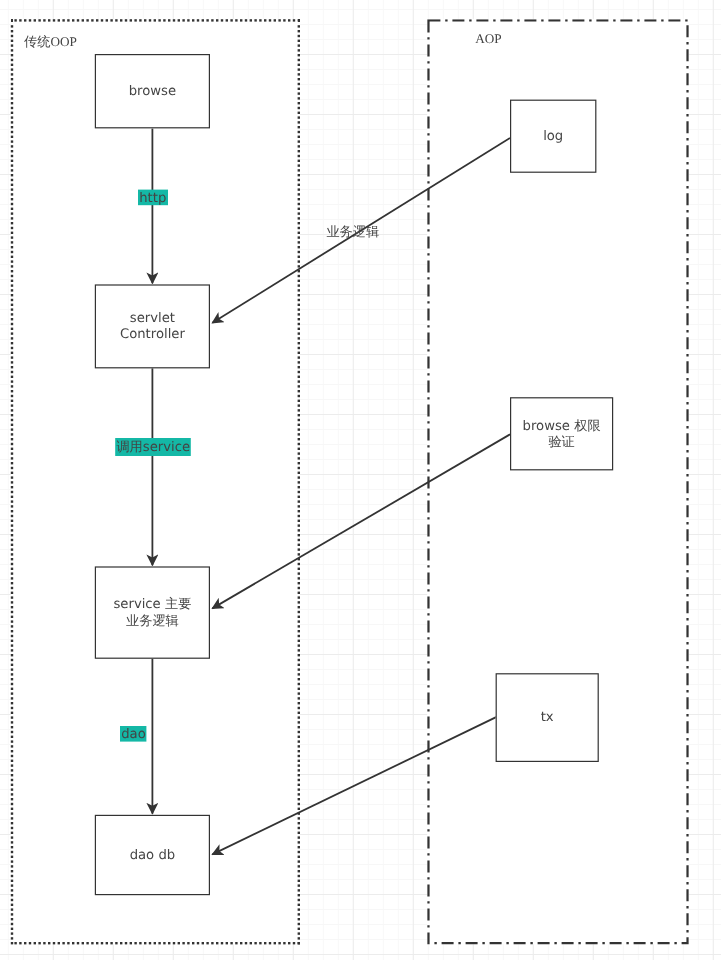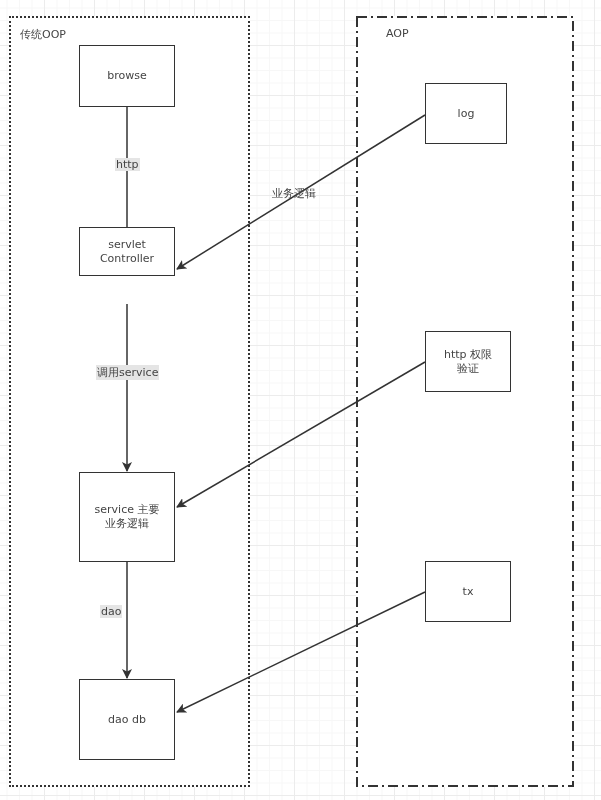--- a/index.html
+++ b/index.html
@@ -14,40 +14,40 @@
     background-size: 50px 50px, 50px 50px, 12.5px 12.5px, 12.5px 12.5px;
     background-position: -6px -5px, -6px -5px, -6px -5px, -6px -5px;
     font-family: "DejaVu Sans", "Liberation Sans", sans-serif;
     color:#333;
   }
   .container {
     position:absolute; background:#fff;
   }
   .oop { left:9px; top:16px; width:241px; height:771px; border:2px dotted #333; box-sizing:border-box; }
   .aop { left:356px; top:16px; width:218px; height:771px; box-sizing:border-box; }
-  .ctitle { position:absolute; font-size:11px; color:#444; }
+  .ctitle { position:absolute; font-size:11px; color:#444;font-family:Liberation Serif, serif; }
   .node {
     position:absolute; border:1.5px solid #333; background:#fff; box-sizing:border-box;
     display:flex; align-items:center; justify-content:center; text-align:center;
     font-size:11px; color:#444; line-height:14px; white-space:pre-line;
   }
-  .elabel { position:absolute; font-size:11px; color:#444; background:#e5e5e5; padding:0 1px; white-space:nowrap; }
+  .elabel { position:absolute; font-size:11px; color:#444; background:#14b8a6; padding:0 1px; white-space:nowrap; }
   svg.overlay { position:absolute; left:0; top:0; }
 </style>
 </head>
 <body>
 
 <div class="container oop"></div>
 <div class="container aop">
   <svg width="218" height="771" style="position:absolute;left:0;top:0">
     <rect x="1" y="1" width="216" height="769" fill="none" stroke="#333" stroke-width="2" stroke-dasharray="10,4,2,4"></rect>
   </svg>
 </div>
 <div class="ctitle" style="left:20px;top:27px">传统OOP</div>
-<div class="ctitle" style="left:386px;top:27px">AOP</div>
+<div class="ctitle" style="left:396px;top:27px">AOP</div>
 
 <svg class="overlay" width="601" height="800">
   <defs>
     <marker id="arr" markerWidth="10" markerHeight="10" refX="9" refY="5" orient="auto" markerUnits="userSpaceOnUse">
       <path d="M0,0 L10,5 L0,10 L2.5,5 Z" fill="#333"></path>
     </marker>
   </defs>
   <line x1="127" y1="107" x2="127" y2="236" stroke="#333" stroke-width="1.5" marker-end="url(#arr)"></line>
   <line x1="127" y1="304" x2="127" y2="471" stroke="#333" stroke-width="1.5" marker-end="url(#arr)"></line>
   <line x1="127" y1="543" x2="127" y2="678" stroke="#333" stroke-width="1.5" marker-end="url(#arr)"></line>
@@ -55,21 +55,21 @@
   <line x1="425" y1="362" x2="177" y2="507" stroke="#333" stroke-width="1.5" marker-end="url(#arr)"></line>
   <line x1="425" y1="592" x2="177" y2="712" stroke="#333" stroke-width="1.5" marker-end="url(#arr)"></line>
 </svg>
 
 <div class="elabel" style="left:115px;top:158px">http</div>
 <div class="elabel" style="left:96px;top:365px">调用service</div>
 <div class="elabel" style="left:100px;top:605px">dao</div>
 <div class="elabel" style="left:271px;top:186px;background:transparent">业务逻辑</div>
 
 <div class="node" style="left:79px;top:45px;width:96px;height:62px">browse</div>
-<div class="node" style="left:79px;top:227px;width:96px;height:49px">servlet
+<div class="node" style="left:79px;top:237px;width:96px;height:70px">servlet
 Controller</div>
-<div class="node" style="left:79px;top:472px;width:96px;height:90px">service    主要
+<div class="node" style="left:79px;top:472px;width:96px;height:77px">service    主要
 业务逻辑</div>
-<div class="node" style="left:79px;top:679px;width:96px;height:81px">dao db</div>
-<div class="node" style="left:425px;top:83px;width:82px;height:61px">log</div>
-<div class="node" style="left:425px;top:331px;width:86px;height:61px">http 权限
+<div class="node" style="left:79px;top:679px;width:96px;height:67px">dao db</div>
+<div class="node" style="left:425px;top:83px;width:72px;height:61px">log</div>
+<div class="node" style="left:425px;top:331px;width:86px;height:61px">browse 权限
 验证</div>
-<div class="node" style="left:425px;top:561px;width:86px;height:61px">tx</div>
+<div class="node" style="left:413px;top:561px;width:86px;height:74px">tx</div>
 
 </body></html>

